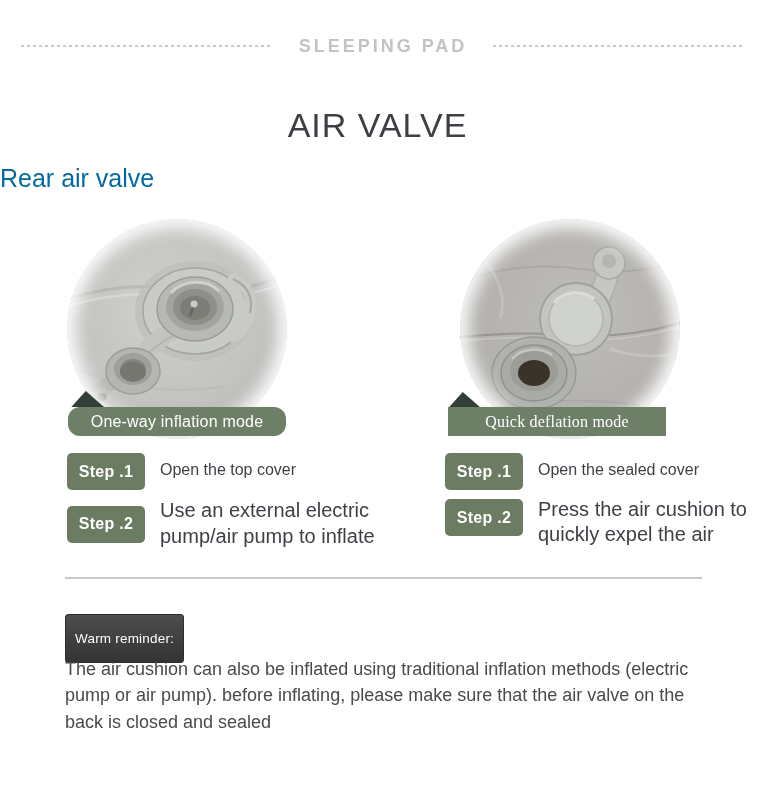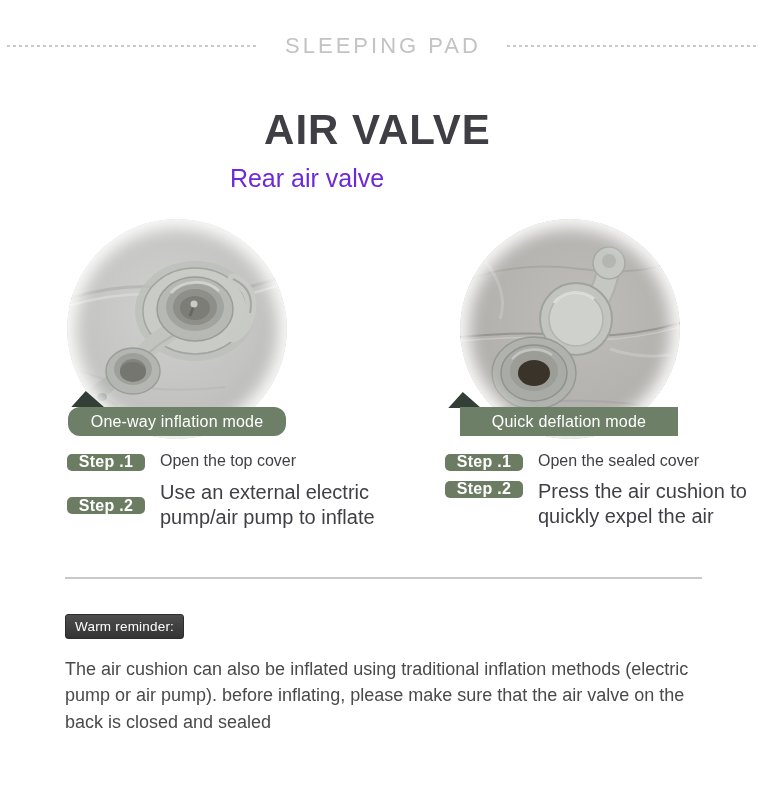--- a/index.html
+++ b/index.html
@@ -5,66 +5,66 @@
   * { margin:0; padding:0; box-sizing:border-box; }
   html,body { background:#ffffff; }
   body { font-family:"Liberation Sans", sans-serif; }
   .page { position:relative; width:766px; height:800px; background:#fff; overflow:hidden; }
 
   
   .header-row { position:absolute; top:34px; left:0; width:766px; height:24px;
     display:flex; align-items:center; justify-content:center; }
   .dash-line { width:252px; height:2px;
     background:repeating-linear-gradient(90deg,#c9c9c9 0 3px, transparent 3px 6px); }
-  .header-title { margin:0 26px; font-size:22px; font-weight:normal; letter-spacing:3px;
+  .header-title { margin:0 26px; font-size:18px; font-weight:bold; letter-spacing:3px;
     color:#c3c3c3; white-space:nowrap; }
 
   
   .hero-title { position:absolute; top:106px; left:0; width:755px; text-align:center;
-    font-size:42px; font-weight:bold; letter-spacing:1px; color:#3e3e44; }
-  .hero-subtitle { position:absolute; top:164px; left:0; width:614px; text-align:center;
-    font-size:25px; color:#6d28d9; }
+    font-size:34px; font-weight:normal; letter-spacing:1px; color:#3e3e44; }
+  .hero-subtitle { position:absolute; top:164px; left:0; width:614px; text-align:left;
+    font-size:25px; color:#0369a1; }
 
   
   .photo { position:absolute; width:220px; height:220px; border-radius:50%; overflow:hidden; }
   .photo.left { left:67px; top:219px; }
   .photo.right { left:460px; top:219px; }
   .photo svg { display:block; width:220px; height:220px; }
   .photo .vignette { position:absolute; inset:0; border-radius:50%;
     box-shadow: inset 0 0 16px 9px rgba(255,255,255,.92); pointer-events:none; }
 
   
   .fold-triangle { position:absolute; width:38px; height:16px; background:#333f36;
     clip-path:polygon(14% 100%, 52% 0, 100% 100%, 0 100%); }
   .fold-triangle.left { left:66px; top:391px; }
   .fold-triangle.right { left:443px; top:392px; }
   .banner { position:absolute; width:218px; height:29px; background:#6e7f67;
     color:#ffffff; font-size:16px; display:flex; align-items:center; justify-content:center;
     letter-spacing:.2px; }
   .banner.left { left:68px; top:407px;border-radius:12px; }
-  .banner.right { left:460px; top:407px; }
+  .banner.right { left:448px; top:407px;font-family:Liberation Serif, serif; }
 
   
   .steps { position:absolute; top:451px; width:330px; display:flex; flex-direction:column; }
   .steps.left { left:67px; }
   .steps.right { left:445px; }
   .step-row { display:flex; align-items:center; margin-bottom:7px; }
   .step-row.top-align { align-items:flex-start; }
-  .step-badge { flex:none; width:78px; height:17px; margin-top:2px; background:#6c7c63;
+  .step-badge { flex:none; width:78px; height:37px; margin-top:2px; background:#6c7c63;
     border-radius:5px; color:#fff; font-weight:bold; font-size:16px;
     display:flex; align-items:center; justify-content:center; letter-spacing:.3px; }
   .step-text { margin-left:15px; color:#3f3f46; font-size:16px; line-height:1.3; }
   .step-text.small { font-size:20px; line-height:1.28; width:250px; margin-top:1px; }
   .step-text.wrap { width:232px; font-size:20px; line-height:1.27; }
 
   
   .divider { position:absolute; left:65px; top:577px; width:637px; height:2px; background:#c9c9c9; }
   .reminder-badge { position:absolute; left:65px; top:614px; display:inline-block;
     background:linear-gradient(180deg,#4d4d4d,#343434); border:1px solid #2d2d2d;
-    border-radius:3px; color:#ffffff; font-size:13.5px; padding:4px 9px; letter-spacing:.2px; }
+    border-radius:3px; color:#ffffff; font-size:13.5px; padding:16px 9px; letter-spacing:.2px; }
   .reminder-text { position:absolute; left:65px; top:656px; width:660px;
     color:#4a4a4a; font-size:18px; line-height:1.47; }
 </style>
 </head>
 <body>
 
 <div class="page">
 
   <div class="header-row">
     <div class="dash-line"></div>

